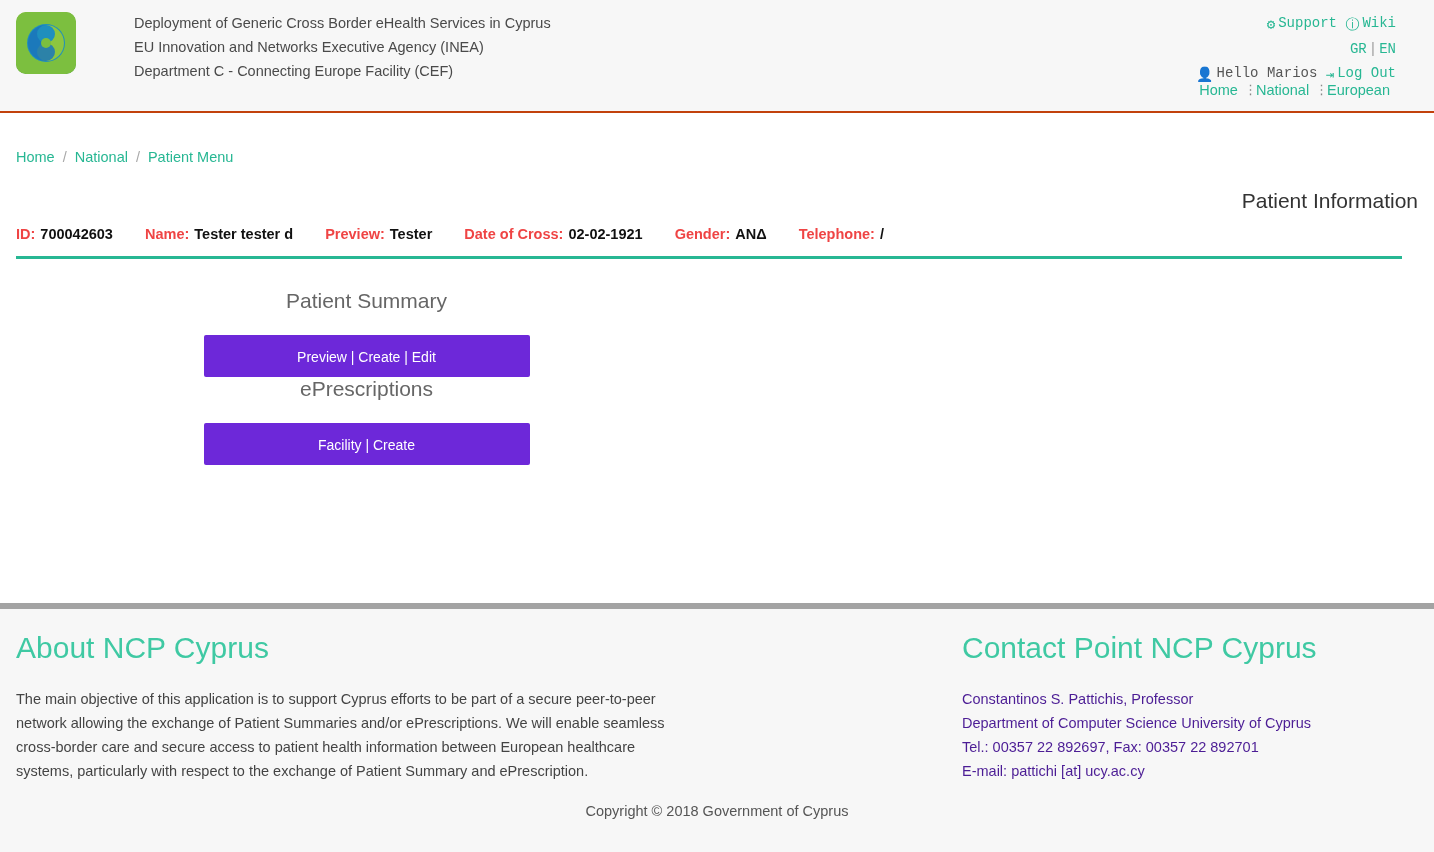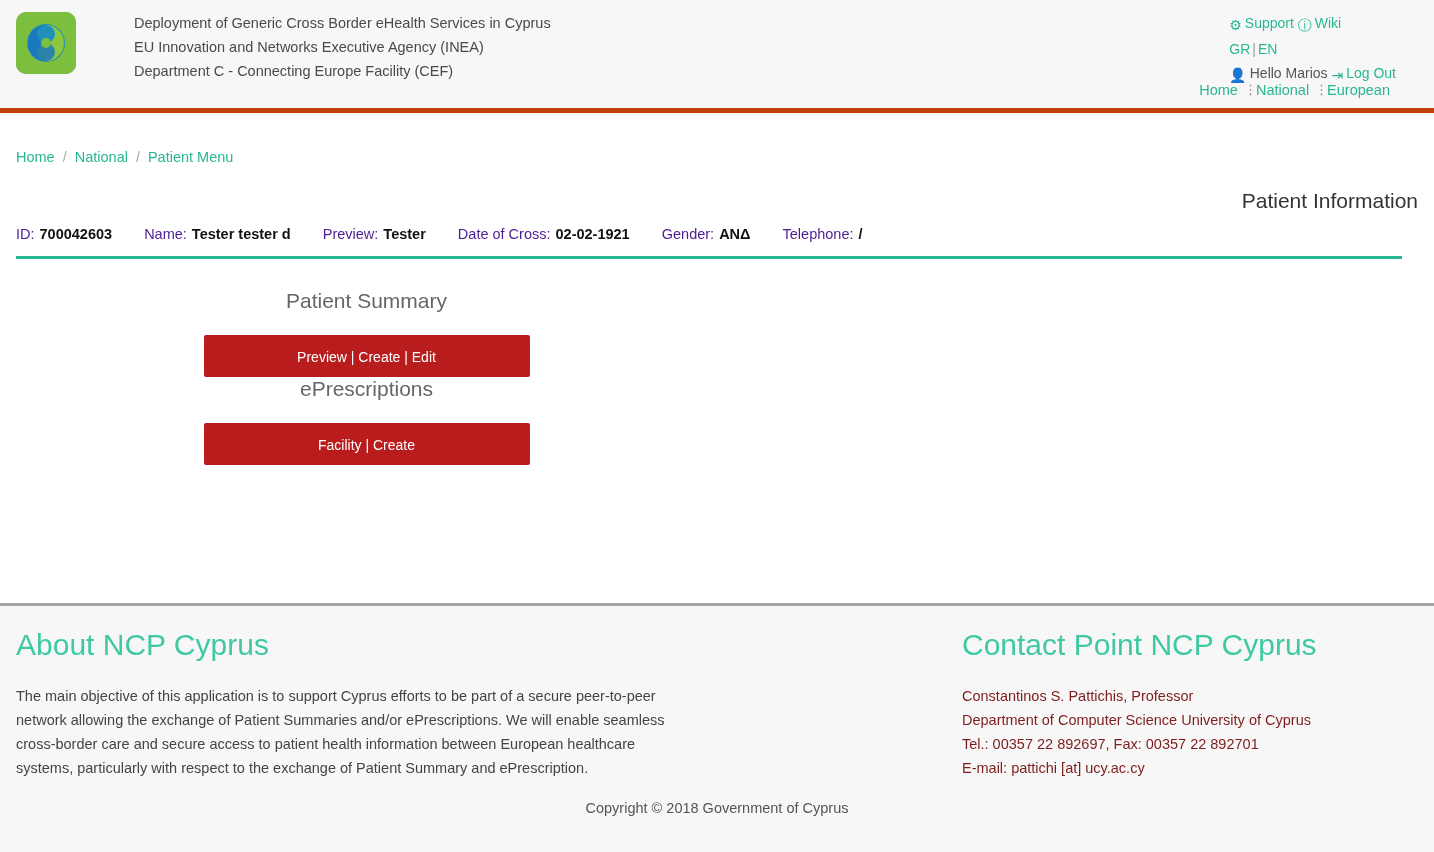--- a/index.html
+++ b/index.html
@@ -13,21 +13,21 @@
     color: #333333;
     overflow: hidden;
   }
   a { text-decoration: none; }
 
   
   .header {
     position: relative;
     height: 113px;
     background: #f7f7f7;
-    border-bottom: 5px solid #c2410c;
+    border-bottom: 2px solid #c2410c;
   }
   .logo {
     position: absolute;
     left: 16px;
     top: 12px;
     width: 60px;
     height: 62px;
     border-radius: 10px;
     background: linear-gradient(160deg, #8dc63f 0%, #6fb13a 45%, #4fa03a 100%);
     overflow: hidden;
@@ -40,23 +40,25 @@
     font-size: 14.5px;
     color: #4a4a4a;
     line-height: 24px;
   }
   .header-titles div { white-space: nowrap; }
 
   .header-right {
     position: absolute;
     right: 38px;
     top: 11px;
+    text-align: right;
     font-size: 14px;
     line-height: 24px;
     color: #555;
+    font-family: Liberation Mono, monospace;
   }
   .header-right .row { white-space: nowrap; }
   .tlink { color: #27b793; }
   .gear, .info-i, .user-i, .logout-i {
     display: inline-block;
     vertical-align: -2px;
     margin-right: 3px;
   }
   .sep { color: #9a9a9a; padding: 0 2px; }
 
@@ -97,22 +99,22 @@
     font-weight: normal;
     text-align: right;
   }
   .patient-line {
     margin-top: 13px;
     font-size: 14.5px;
     color: #222;
     white-space: nowrap;
   }
   .patient-line .lbl {
-    color: #4c1d95;
-    font-weight: normal;
+    color: #ef4444;
+    font-weight: bold;
     margin-right: 5px;
   }
   .patient-line .val {
     color: #111;
     font-weight: bold;
     margin-right: 28px;
   }
   .hr-green {
     margin-top: 14px;
     height: 3px;
@@ -135,38 +137,38 @@
     font-size: 21px;
     color: #666;
     margin: 0;
   }
   .btn-green {
     display: inline-block;
     margin-top: 22px;
     width: 326px;
     height: 42px;
     line-height: 42px;
-    background: #b91c1c;
+    background: #6d28d9;
     color: #ffffff;
     font-size: 14px;
     border: none;
     border-radius: 2px;
     cursor: pointer;
     font-family: "Liberation Sans", sans-serif;
   }
 
   
   .footer {
     position: absolute;
     left: 0;
     top: 603px;
     width: 1434px;
     height: 249px;
     background: #f7f7f7;
-    border-top: 3px solid #a3a3a3;
+    border-top: 6px solid #a3a3a3;
   }
   .footer-cols {
     display: flex;
     padding: 22px 16px 0 16px;
   }
   .fcol { width: 50%; padding-right: 46px; }
   .footer h2 {
     margin: 0;
     font-weight: normal;
     font-size: 30px;
@@ -176,21 +178,21 @@
     margin-top: 22px;
     font-size: 14.5px;
     line-height: 24px;
     color: #444;
     max-width: 910px;
   }
   .contact-list {
     margin-top: 22px;
     font-size: 14.5px;
     line-height: 24px;
-    color: #7f1d1d;
+    color: #4c1d95;
   }
   .copyright {
     position: absolute;
     top: 194px;
     width: 100%;
     text-align: center;
     font-size: 14.5px;
     color: #555;
   }
   .footer-cols-wrap { position: relative; }

